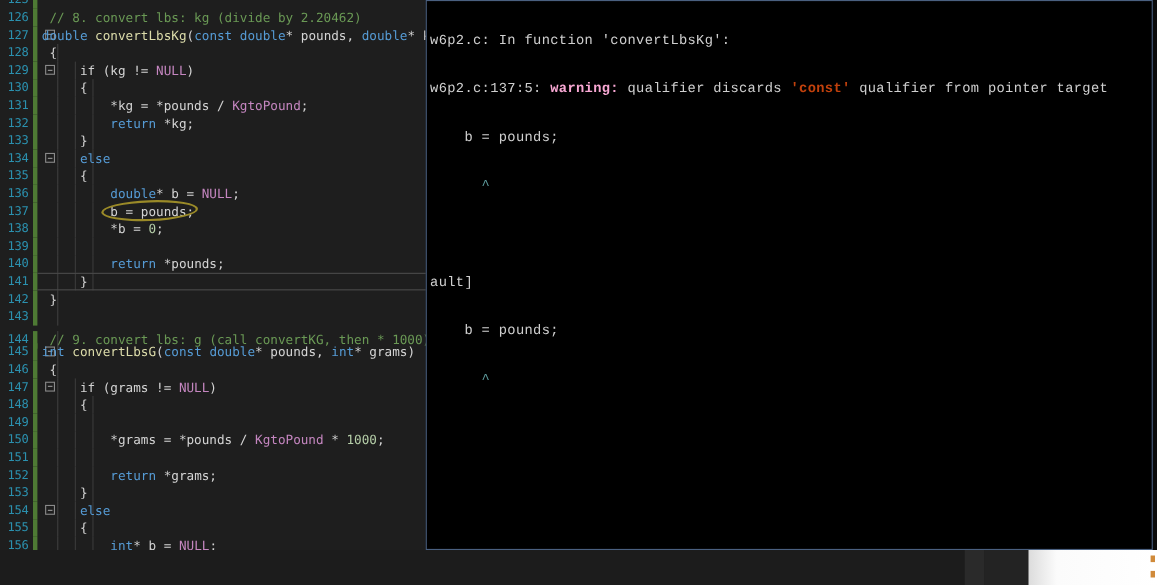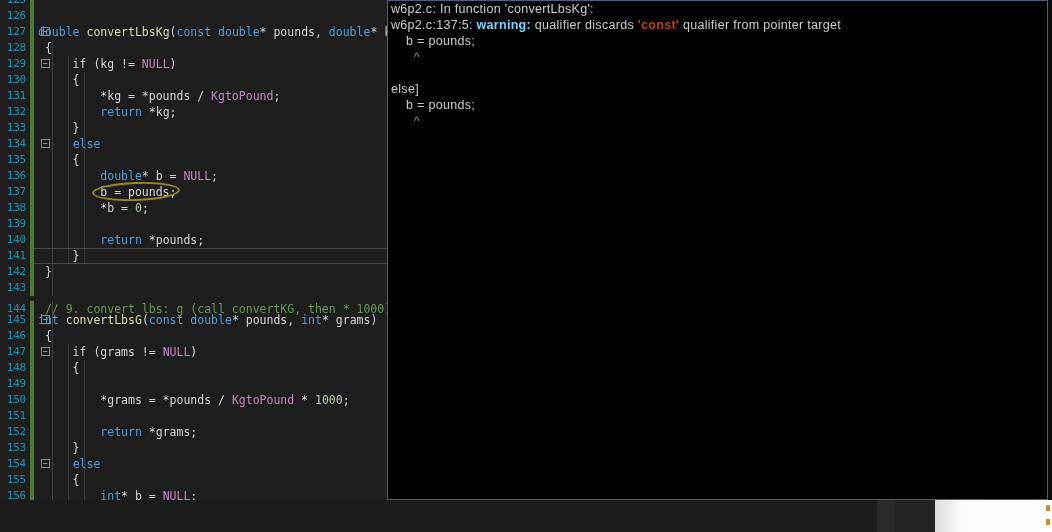--- a/index.html
+++ b/index.html
@@ -67,24 +67,25 @@
 
   
   #terminal{
     position:absolute; left:387px; top:0; width:661px; height:500px;
     background:#000; border:1px solid #4a6080;
     overflow:hidden;
   }
   .term-line{
     height:16px; line-height:16px; font-size:12.5px;
     white-space:pre; color:#cfcfcf; padding-left:3px;
-    font-family:Liberation Sans, sans-serif;
+    font-family:Liberation Mono, monospace;
     letter-spacing:0.3px;
+    margin-top:28px;
   }
-  .warn{ color:#7dd3fc; font-weight:bold; }
+  .warn{ color:#f9a8d4; font-weight:bold; }
   .strong{ color:#c2410c; font-weight:bold; }
   .caret{ color:#5f9ea0; }
 
   
   #botbar{
     position:absolute; left:0; bottom:0; width:1052px; height:32px;
     background:#1c1c1c;
   }
   #tb-a{ position:absolute; left:877px; bottom:0; width:18px; height:32px; background:#2a2a2a; }
   #tb-b{ position:absolute; left:895px; bottom:0; width:40px; height:32px; background:#232323; }
@@ -95,21 +96,21 @@
   .tick{ position:absolute; right:2px; width:4px; height:6px; background:#d08a3a; }
 </style>
 </head>
 <body>
 
 <div id="screen">
 
   <div id="editor">
     <div id="code-lines">
         <div class="code-line" style="position: absolute; left: 0px; top: -8px; width: 392px;"><span class="ln">125</span><span class="chgbar"></span><span class="txt"></span></div>
-        <div class="code-line" style="position: absolute; left: 0px; top: 8px; width: 392px;"><span class="ln">126</span><span class="chgbar"></span></div>
+        <div class="code-line" style="position: absolute; left: 0px; top: 8px; width: 392px;"><span class="ln">126</span><span class="chgbar"></span><span class="txt"><span class="cmt"> // 8. convert lbs: kg (divide by 2.20462)</span></span></div>
         <div class="code-line" style="position: absolute; left: 0px; top: 24px; width: 392px;"><span class="ln">127</span><span class="chgbar"></span><span class="fold"></span><span class="txt"><span class="kw">double </span><span class="fn">convertLbsKg</span><span class="pln">(</span><span class="kw">const double</span><span class="pln">* pounds, </span><span class="kw">double</span><span class="pln">* kg)</span></span></div>
         <div class="code-line" style="position: absolute; left: 0px; top: 40px; width: 392px;"><span class="ln">128</span><span class="chgbar"></span><span class="vline" style="left: 52px; background: rgb(63, 63, 63);"></span><span class="txt"><span class="pln"> {</span></span></div>
         <div class="code-line" style="position: absolute; left: 0px; top: 56px; width: 392px;"><span class="ln">129</span><span class="chgbar"></span><span class="fold"></span><span class="vline" style="left: 52px; background: rgb(63, 63, 63);"></span><span class="vline" style="left: 68px; background: rgb(58, 58, 58);"></span><span class="txt"><span class="pln">     if (kg != </span><span class="mac">NULL</span><span class="pln">)</span></span></div>
         <div class="code-line" style="position: absolute; left: 0px; top: 72px; width: 392px;"><span class="ln">130</span><span class="chgbar"></span><span class="vline" style="left: 52px; background: rgb(63, 63, 63);"></span><span class="vline" style="left: 68px; background: rgb(58, 58, 58);"></span><span class="vline" style="left: 84px; background: rgb(58, 58, 58);"></span><span class="txt"><span class="pln">     {</span></span></div>
         <div class="code-line" style="position: absolute; left: 0px; top: 88px; width: 392px;"><span class="ln">131</span><span class="chgbar"></span><span class="vline" style="left: 52px; background: rgb(63, 63, 63);"></span><span class="vline" style="left: 68px; background: rgb(58, 58, 58);"></span><span class="vline" style="left: 84px; background: rgb(58, 58, 58);"></span><span class="txt"><span class="pln">         *kg = *pounds / </span><span class="mac">KgtoPound</span><span class="pln">;</span></span></div>
         <div class="code-line" style="position: absolute; left: 0px; top: 104px; width: 392px;"><span class="ln">132</span><span class="chgbar"></span><span class="vline" style="left: 52px; background: rgb(63, 63, 63);"></span><span class="vline" style="left: 68px; background: rgb(58, 58, 58);"></span><span class="vline" style="left: 84px; background: rgb(58, 58, 58);"></span><span class="txt"><span class="pln">         </span><span class="kw">return</span><span class="pln"> *kg;</span></span></div>
         <div class="code-line" style="position: absolute; left: 0px; top: 120px; width: 392px;"><span class="ln">133</span><span class="chgbar"></span><span class="vline" style="left: 52px; background: rgb(63, 63, 63);"></span><span class="vline" style="left: 68px; background: rgb(58, 58, 58);"></span><span class="vline" style="left: 84px; background: rgb(58, 58, 58);"></span><span class="txt"><span class="pln">     }</span></span></div>
         <div class="code-line" style="position: absolute; left: 0px; top: 136px; width: 392px;"><span class="ln">134</span><span class="chgbar"></span><span class="fold"></span><span class="vline" style="left: 52px; background: rgb(63, 63, 63);"></span><span class="vline" style="left: 68px; background: rgb(58, 58, 58);"></span><span class="vline" style="left: 84px; background: rgb(58, 58, 58);"></span><span class="txt"><span class="pln">     </span><span class="kw">else</span></span></div>
         <div class="code-line" style="position: absolute; left: 0px; top: 152px; width: 392px;"><span class="ln">135</span><span class="chgbar"></span><span class="vline" style="left: 52px; background: rgb(63, 63, 63);"></span><span class="vline" style="left: 68px; background: rgb(58, 58, 58);"></span><span class="vline" style="left: 84px; background: rgb(58, 58, 58);"></span><span class="txt"><span class="pln">     {</span></span></div>
         <div class="code-line" style="position: absolute; left: 0px; top: 168px; width: 392px;"><span class="ln">136</span><span class="chgbar"></span><span class="vline" style="left: 52px; background: rgb(63, 63, 63);"></span><span class="vline" style="left: 68px; background: rgb(58, 58, 58);"></span><span class="vline" style="left: 84px; background: rgb(58, 58, 58);"></span><span class="txt"><span class="pln">         </span><span class="kw">double</span><span class="pln">* b = </span><span class="mac">NULL</span><span class="pln">;</span></span></div>
@@ -143,21 +144,21 @@
   <div class="curline" style="top: 248px;"></div>
     </div>
 
   <div id="terminal">
     <div id="term-lines">
         <div class="term-line"><span>w6p2.c: In function 'convertLbsKg':</span></div>
         <div class="term-line"><span>w6p2.c:137:5: </span><span class="warn">warning:</span><span> qualifier discards </span><span class="strong">'const'</span><span> qualifier from pointer target</span></div>
         <div class="term-line"><span>    b = pounds;</span></div>
         <div class="term-line"><span class="caret">      ^</span></div>
         <div class="term-line">&nbsp;</div>
-        <div class="term-line"><span>else]</span></div>
+        <div class="term-line"><span>ault]</span></div>
         <div class="term-line"><span>    b = pounds;</span></div>
         <div class="term-line"><span class="caret">      ^</span></div>
       </div>
   </div>
 
   <div id="botbar">
     <div id="tb-a">
       
     </div>
     <div id="tb-b"></div>

